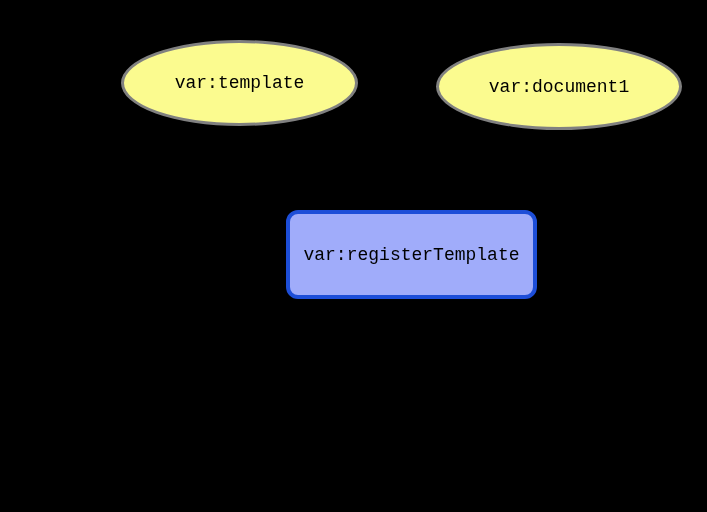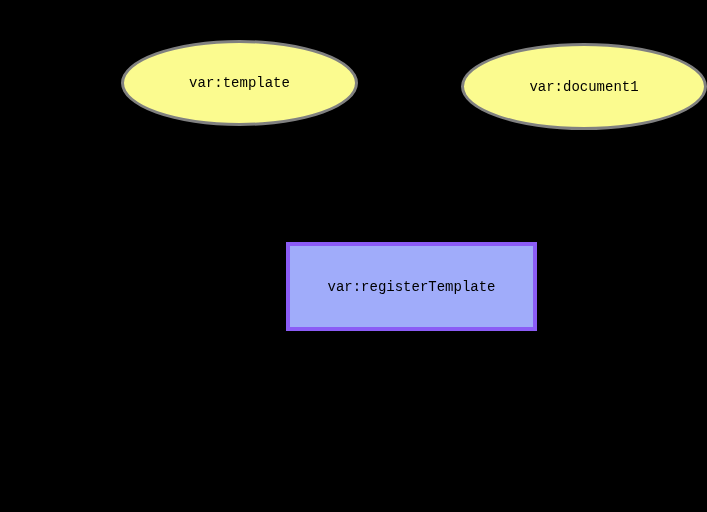--- a/index.html
+++ b/index.html
@@ -15,39 +15,38 @@
     overflow: hidden;
     font-family: "Liberation Mono", "DejaVu Sans Mono", monospace;
   }
   .node {
     position: absolute;
     display: flex;
     align-items: center;
     justify-content: center;
     box-sizing: border-box;
     color: #000000;
-    font-size: 14px;
+    font-size: 18px;
     line-height: 1;
     white-space: nowrap;
     text-align: center;
   }
   .ellipse {
     background: #fbfb8f;
     border: 3px solid #808080;
     border-radius: 50%;
   }
   .rounded-rect {
     background: #a0acfa;
-    border: 4px solid #8b5cf6;
-    border-radius: 0;
-    margin-top: 32px;
+    border: 4px solid #1d4ed8;
+    border-radius: 12px;
   }
   
   #node-template       { left: 121px; top: 40px;  width: 237px; height: 86px; }
-  #node-document1      { left: 461px; top: 43px;  width: 246px; height: 87px; }
+  #node-document1      { left: 436px; top: 43px;  width: 246px; height: 87px; }
   #node-register       { left: 286px; top: 210px; width: 251px; height: 89px; }
   #node-document2      { left: 288px; top: 386px; width: 245px; height: 86px; }
 </style>
 </head>
 <body>
 
 <div id="canvas">
 
   <div id="node-template" class="node ellipse">
     <span>var:template</span>

